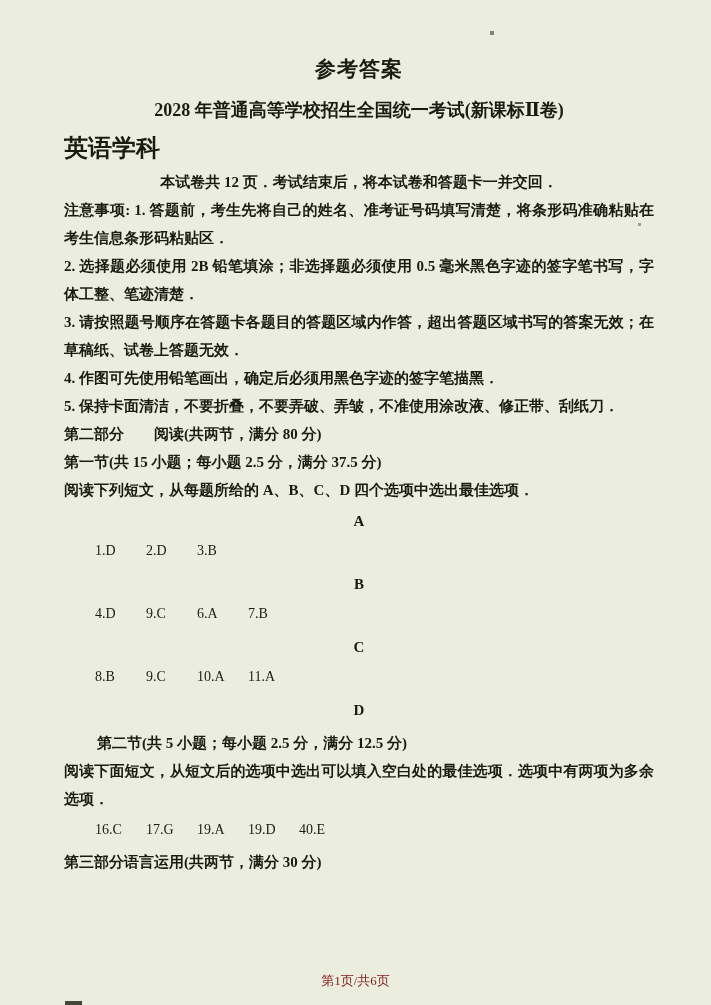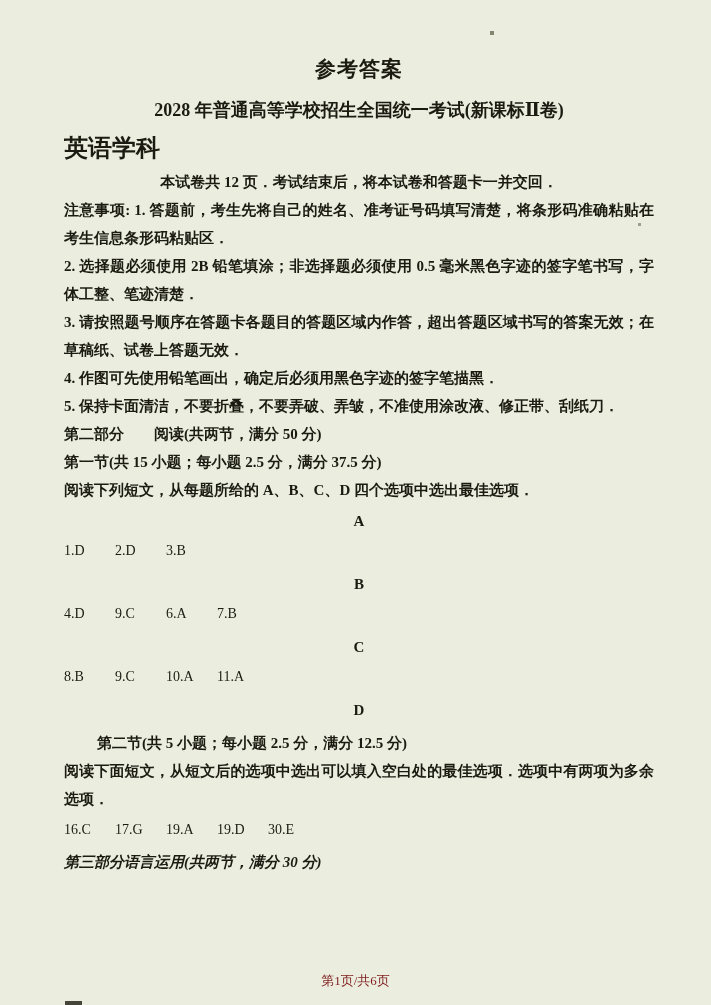--- a/index.html
+++ b/index.html
@@ -63,32 +63,32 @@
     line-height: 30px;
     margin-top: 2px;
   }
   .answer-letter.gap {
     margin-top: 3px;
   }
   .answer-row {
     font-size: 14px;
     font-weight: normal;
     line-height: 30px;
+    margin-left: 31px;
   }
   .answer-row .ans {
     display: inline-block;
     width: 51px;
   }
   .section-heading {
     margin-top: 4px;
     margin-left: 33px;
   }
   .part3-heading {
     margin-top: 3px;
-    font-style: italic;
   }
   .page-footer {
     position: absolute;
     left: 0;
     right: 0;
     top: 973px;
     text-align: center;
     font-size: 13px;
     line-height: 15px;
     color: #7f1d1d;
@@ -112,21 +112,21 @@
   <div class="subject-title">英语学科</div>
   <div class="return-note">本试卷共 12 页．考试结束后，将本试卷和答题卡一并交回．</div>
 
   <div class="body-text">
     <p class="para">注意事项: 1. 答题前，考生先将自己的姓名、准考证号码填写清楚，将条形码准确粘贴在考生信息条形码粘贴区．</p>
     <p class="para">2. 选择题必须使用 2B 铅笔填涂；非选择题必须使用 0.5 毫米黑色字迹的签字笔书写，字体工整、笔迹清楚．</p>
     <p class="para">3. 请按照题号顺序在答题卡各题目的答题区域内作答，超出答题区域书写的答案无效；在草稿纸、试卷上答题无效．</p>
     <p class="para">4. 作图可先使用铅笔画出，确定后必须用黑色字迹的签字笔描黑．</p>
     <p class="para">5. 保持卡面清洁，不要折叠，不要弄破、弄皱，不准使用涂改液、修正带、刮纸刀．</p>
 
-    <p class="para">第二部分　　阅读(共两节，满分 50 分)</p>
+    <p class="para">第二部分　　阅读(共两节，满分 80 分)</p>
     <p class="para">第一节(共 15 小题；每小题 2.5 分，满分 37.5 分)</p>
     <p class="para">阅读下列短文，从每题所给的 A、B、C、D 四个选项中选出最佳选项．</p>
 
     <div class="answer-letter">A</div>
     <div class="answer-row">
       <span class="ans">1.D</span><span class="ans">2.D</span><span class="ans">3.B</span>
     </div>
 
     <div class="answer-letter gap">B</div>
     <div class="answer-row">
@@ -137,21 +137,21 @@
     <div class="answer-row">
       <span class="ans">8.B</span><span class="ans">9.C</span><span class="ans">10.A</span><span class="ans">11.A</span>
     </div>
 
     <div class="answer-letter gap">D</div>
 
     <p class="para section-heading">第二节(共 5 小题；每小题 2.5 分，满分 12.5 分)</p>
     <p class="para">阅读下面短文，从短文后的选项中选出可以填入空白处的最佳选项．选项中有两项为多余选项．</p>
 
     <div class="answer-row" style="margin-top:2px">
-      <span class="ans">16.C</span><span class="ans">17.G</span><span class="ans">19.A</span><span class="ans">19.D</span><span class="ans">30.E</span>
+      <span class="ans">16.C</span><span class="ans">17.G</span><span class="ans">19.A</span><span class="ans">19.D</span><span class="ans">40.E</span>
     </div>
 
     <p class="para part3-heading">第三部分语言运用(共两节，满分 30 分)</p>
   </div>
 
 </div>
 
 <div class="page-footer">第1页/共6页</div>
 
 <div class="artifact artifact-1"></div>

